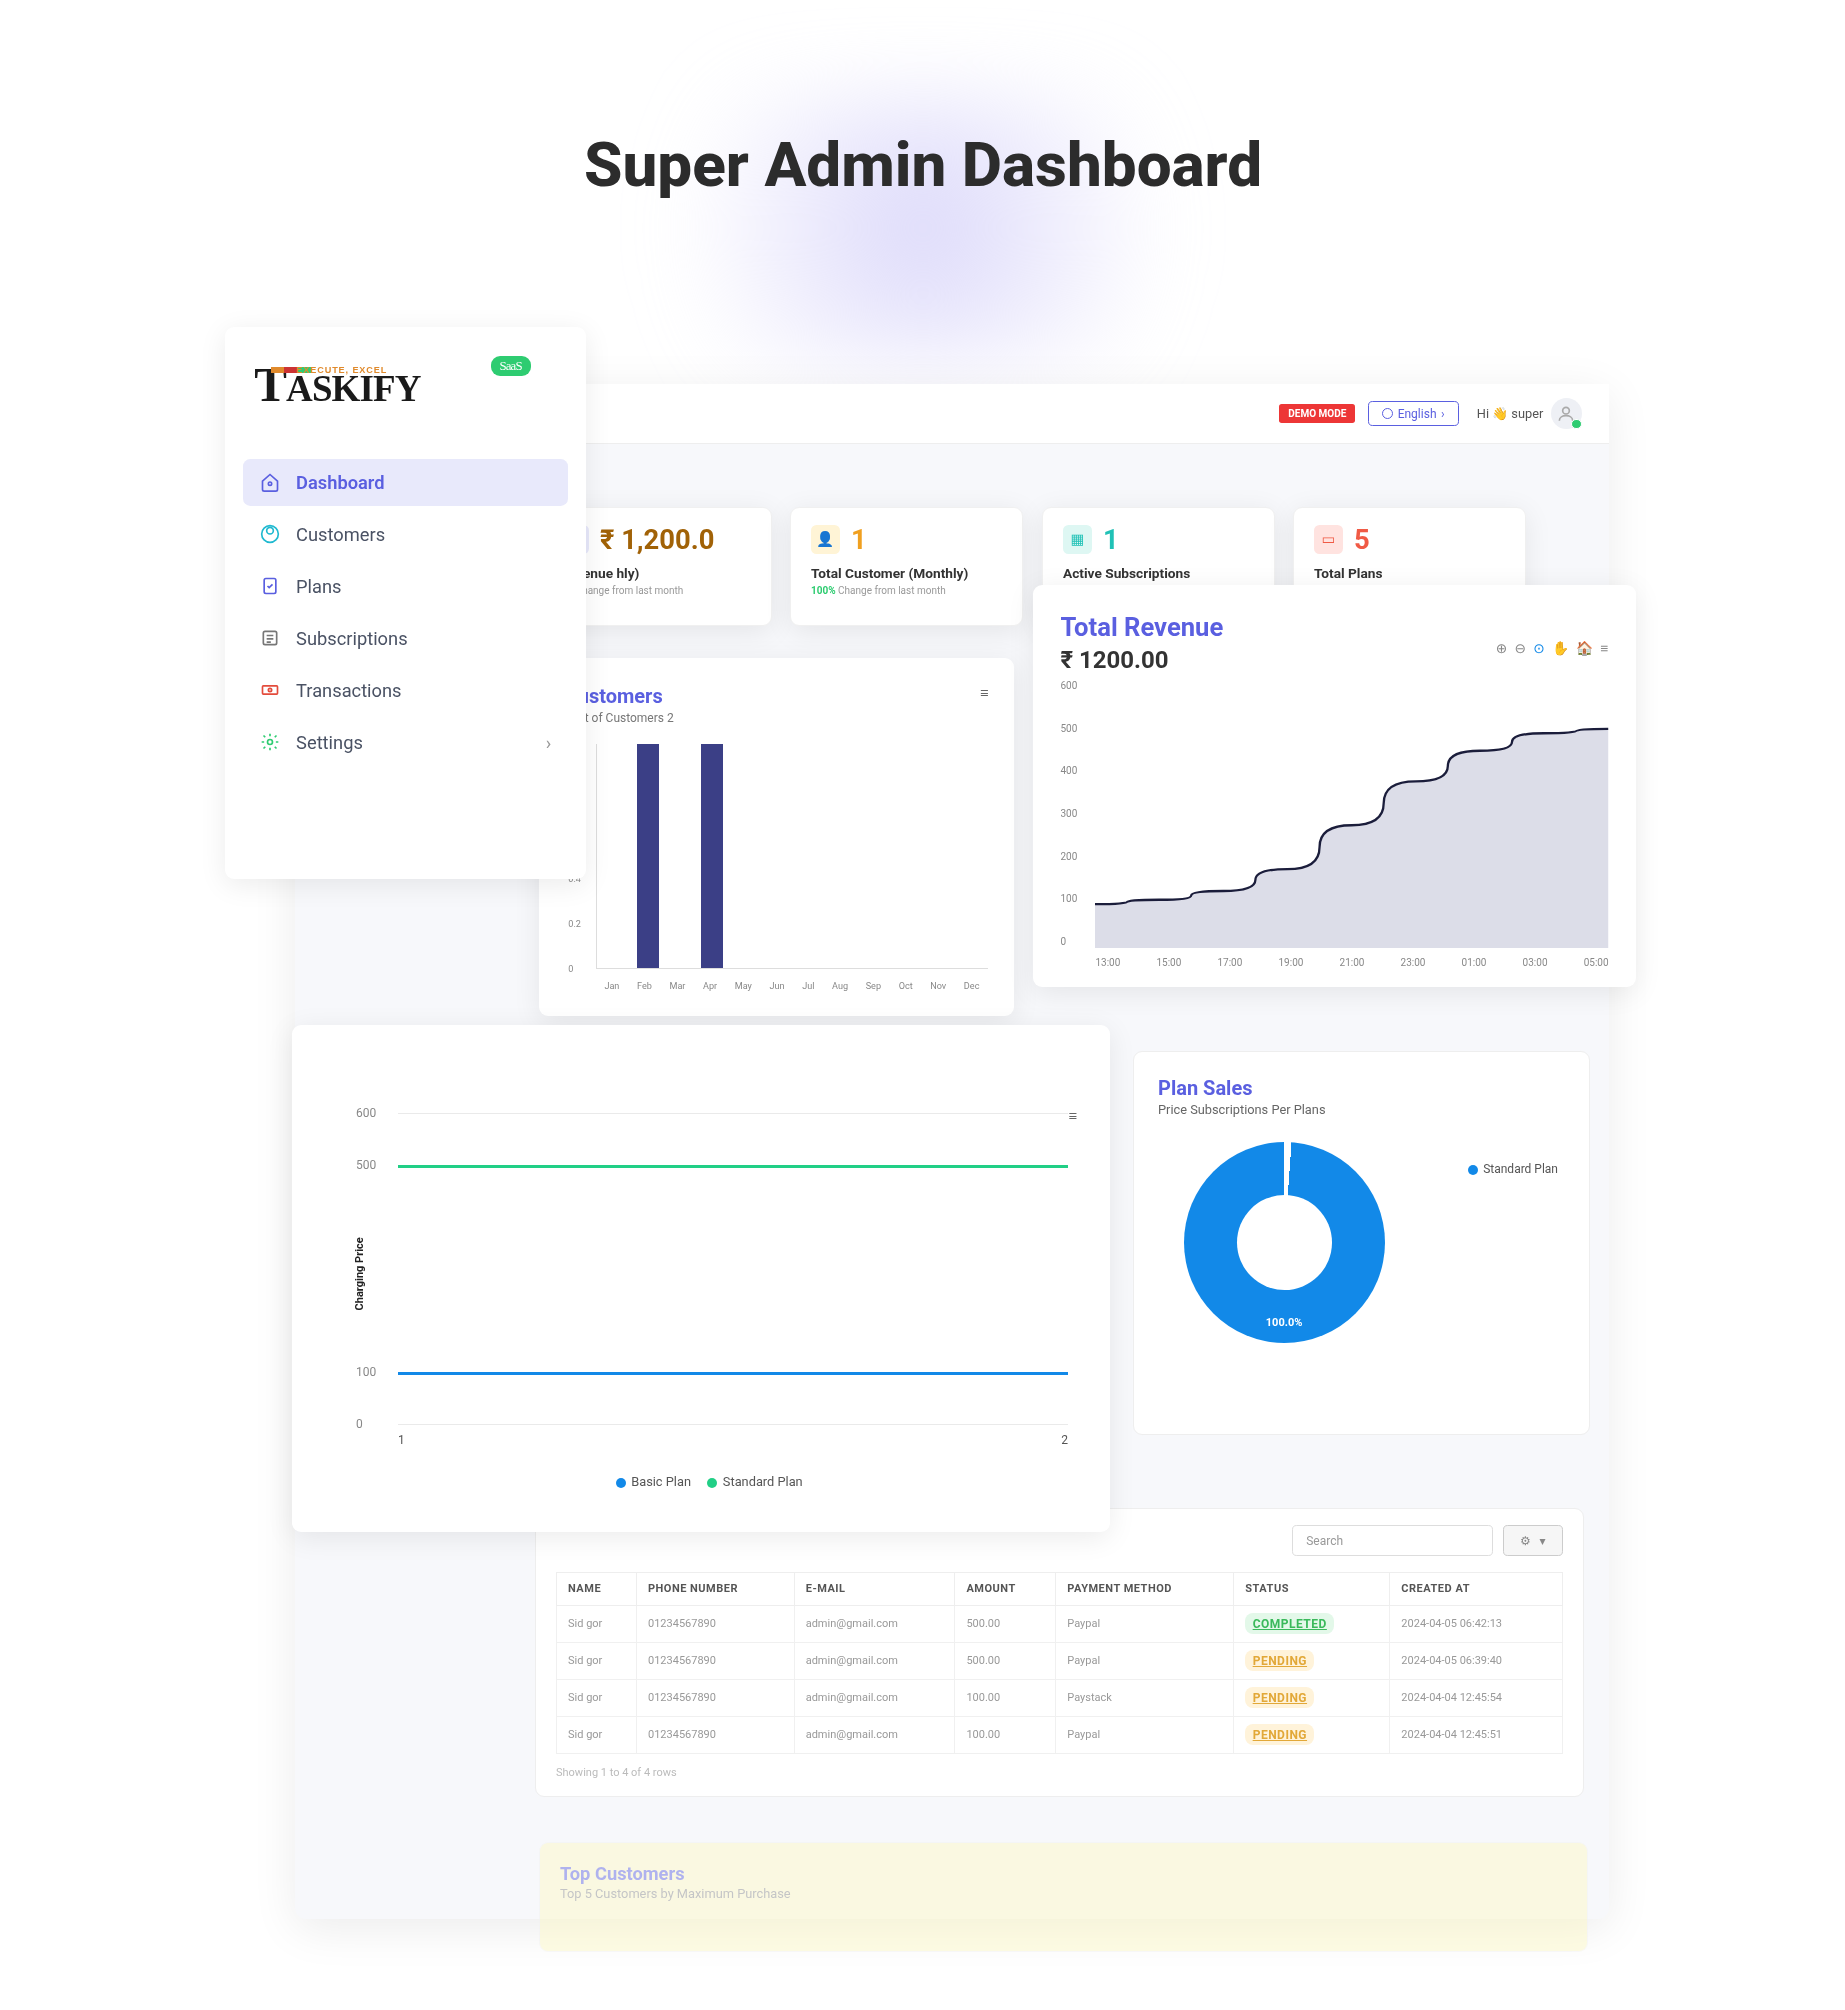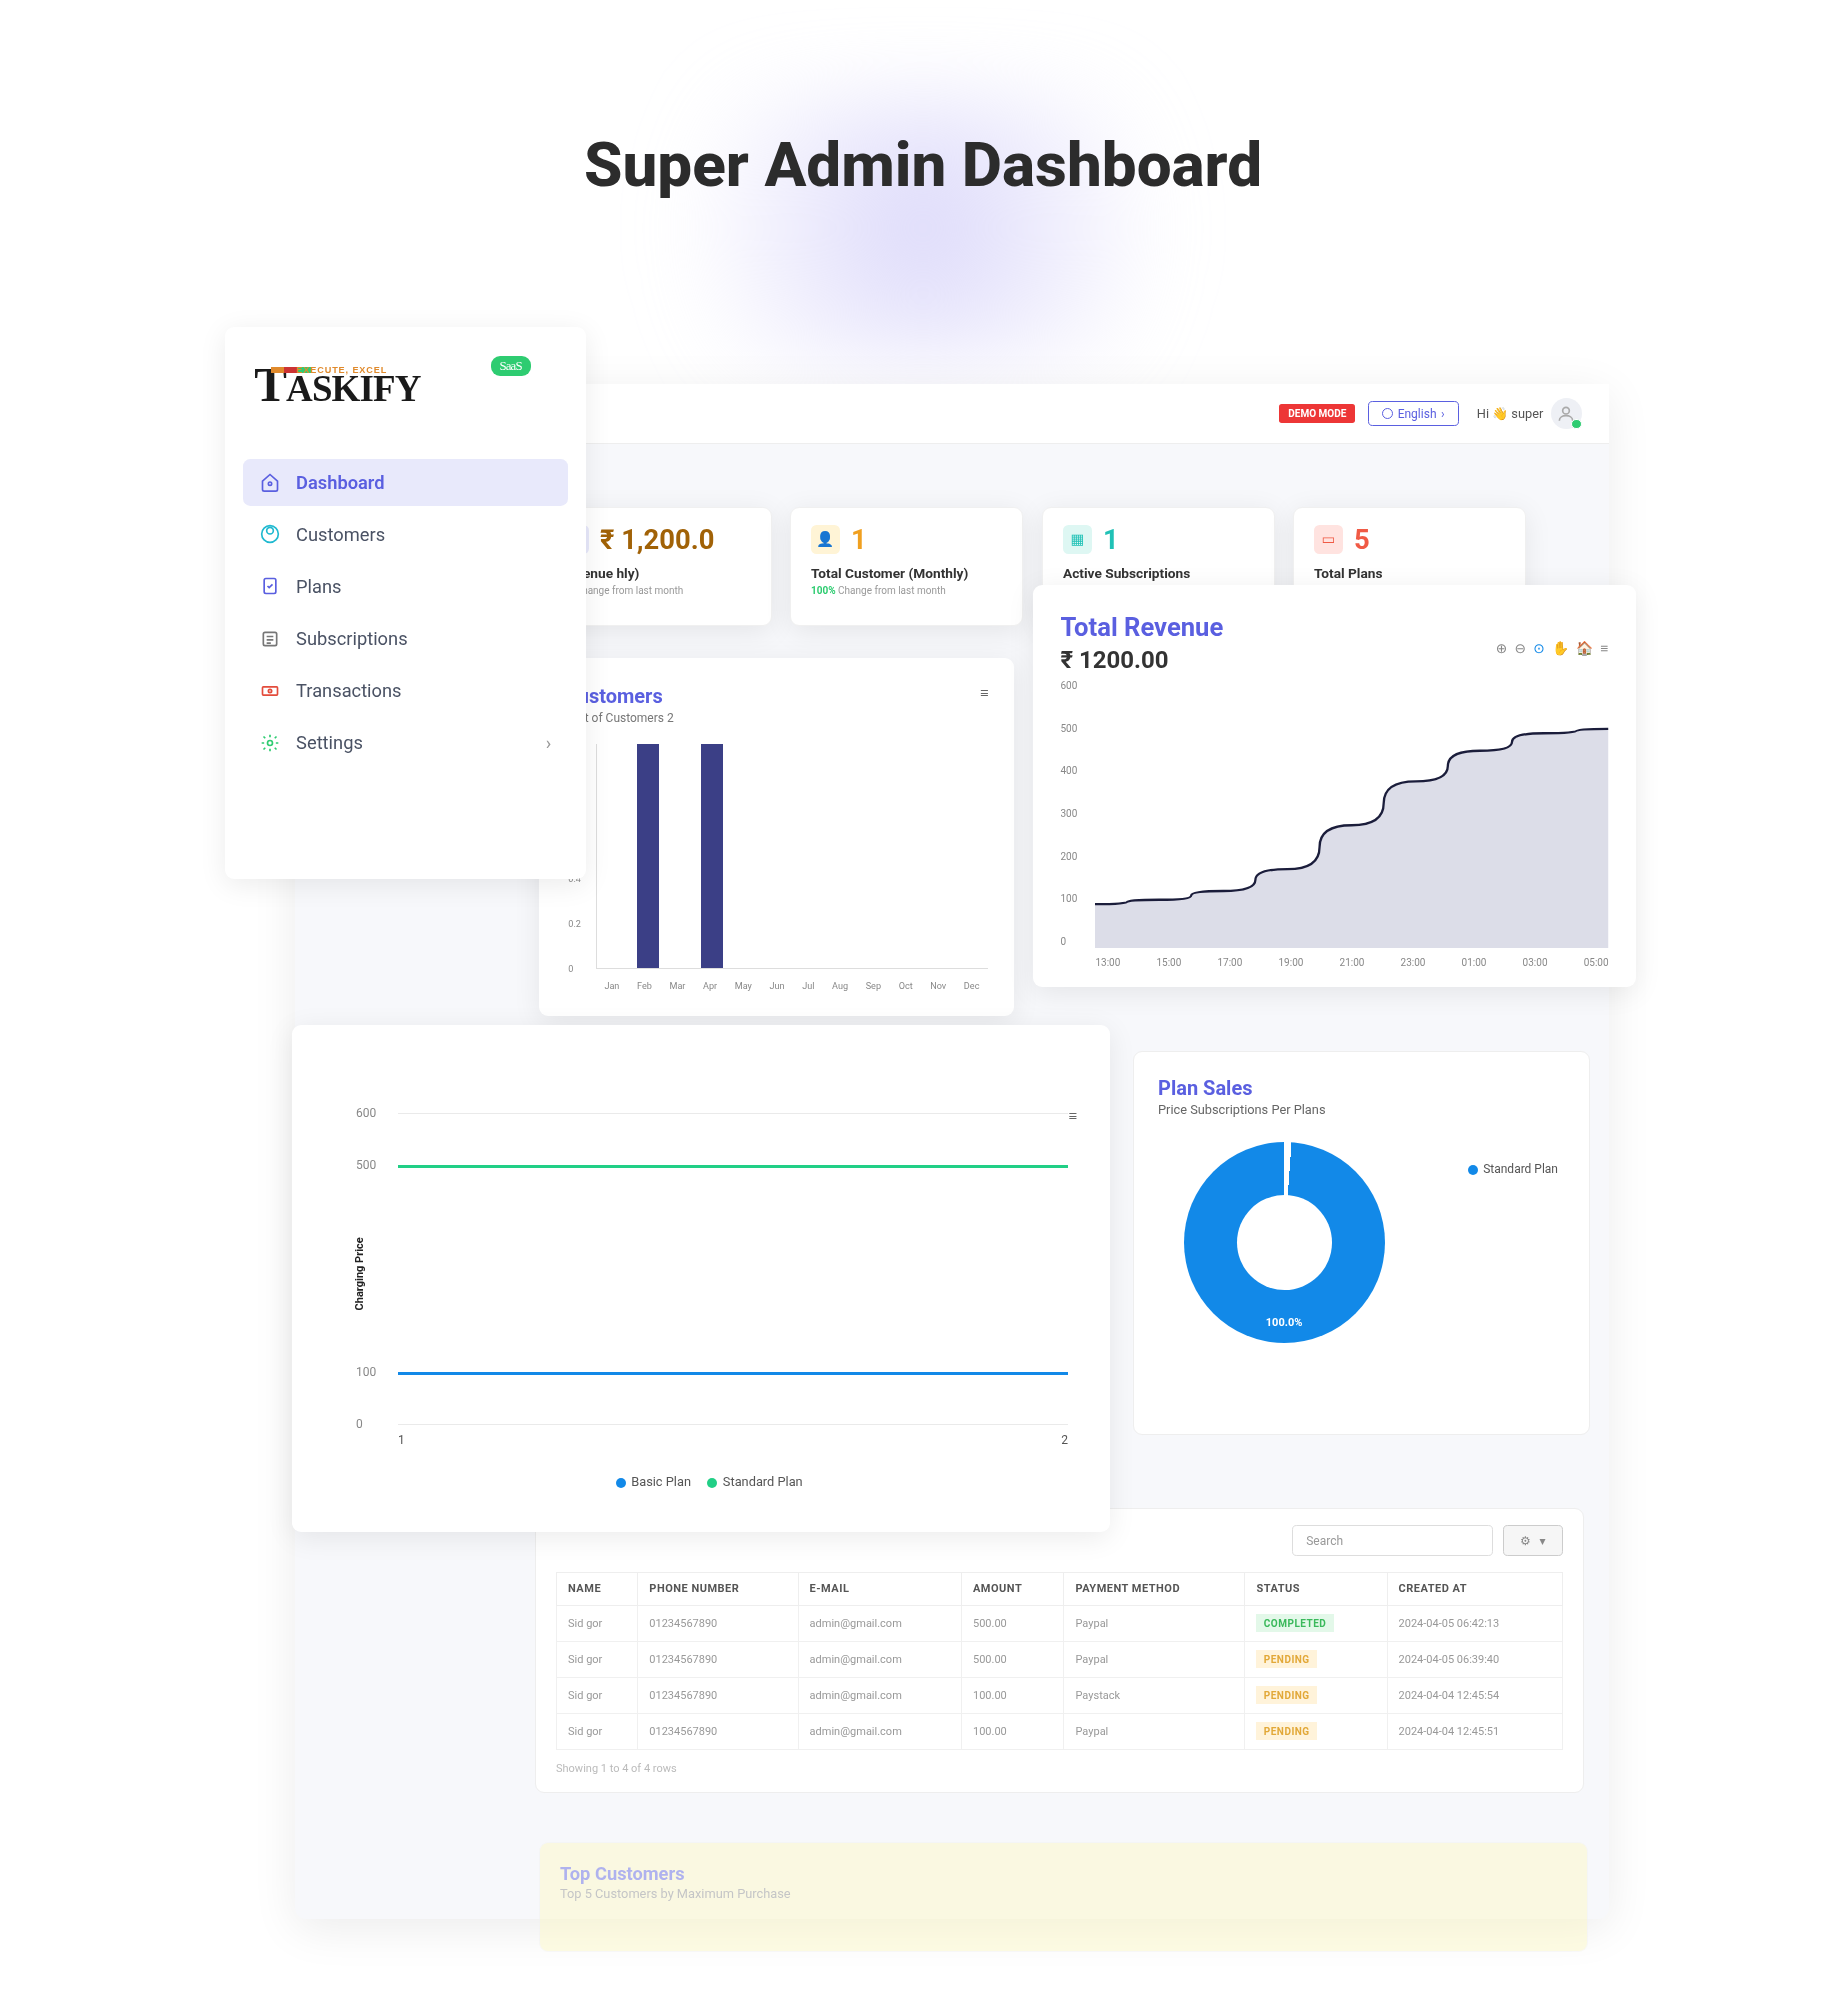--- a/index.html
+++ b/index.html
@@ -47,21 +47,21 @@
     padding:29px 18.3px; z-index:10;
   }
   .logo { padding:0 11px 22px 11px; font-size:37px; font-weight:800; color:#1a1a1a; letter-spacing:-0.9px; font-family:Georgia,serif; position:relative; }
   .logo .t { font-size:49px; display:inline-block; }
   .logo-sub { font-size:9.1px; color:#e08a2c; letter-spacing:0.9px; position:absolute; top:9.1px; left:53px; font-family:sans-serif; font-weight:700; }
   .saas-badge { position:absolute; top:0px; right:37px; background:#2ecc71; color:#fff; font-size:12.8px; padding:2.7px 9.1px; border-radius:9.1px; font-family:cursive; font-weight:400; }
   .logo-stripe{position:absolute;width:40px;height:6.4px;top:11px;left:27.4px;display:flex;}
   .logo-stripe span{flex:1;}
 
   .nav { list-style:none; margin-top:24px; }
-  .nav li { display:flex; align-items:center; padding:12.8px 16.4px; border-radius:7.3px; font-size:18.3px; color:#4a5264; cursor:pointer; gap:16.4px; margin-bottom:5.5px; }
+  .nav li { display:flex; padding:12.8px 16.4px; border-radius:7.3px; font-size:18.3px; color:#4a5264; cursor:pointer; gap:16.4px; margin-bottom:5.5px; }
   .nav li.active { background:#e8e9fb; color:#5a5fe0; font-weight:600; }
   .nav .ico { width:20px;height:20px;display:flex;align-items:center;justify-content:center; }
   .nav li .chev{margin-left:auto;color:#999;}
 
   .stat { top:507px; width:233px; height:119px; padding:16.4px 20px; border:0.9px solid #f0f0f0; }
   .stat1 { left:539px; }
   .stat2 { left:790px; }
   .stat3 { left:1042px; }
   .stat4 { left:1293px; }
   .stat .iconbox { width:29px;height:29px;border-radius:5.5px;display:inline-flex;align-items:center;justify-content:center;font-size:14.6px; }
@@ -119,21 +119,21 @@
   .ps-leg{position:absolute;right:31px;top:110px;font-size:12px;color:#555;}
   .ps-leg .ldot{background:#1289e8;margin-left:0}
 
   .trans{ top:1508px; left:535px; width:1049px; border:0.9px solid #eee; border-radius:9.1px; background:#fff; position:absolute; padding-bottom:16.4px; }
   .trans-head{display:flex;justify-content:flex-end;padding:16.4px 20px;gap:9.1px;}
   .trans-search{border:0.9px solid #ddd;border-radius:4.6px;padding:7.3px 12.8px;font-size:12px;width:201px;color:#999;}
   .trans-btn{border:0.9px solid #ccc;background:#f6f6f6;border-radius:4.6px;padding:7.3px 16.4px;color:#888;font-size:12px;}
   table{width:calc(100% - 40px);margin:0 20px;border-collapse:collapse;font-size:11px;}
   th{text-align:left;color:#555;font-weight:700;padding:9.1px 11px;border:0.9px solid #eee;letter-spacing:0.5px;}
   td{padding:11px 11px;border:0.9px solid #f0f0f0;color:#999;}
-  .st-badge{font-size:10px;font-weight:700;padding:3.7px 7.3px;border-radius:0;letter-spacing:0.5px;}
+  .st-badge{font-size:12px;font-weight:700;padding:3.7px 7.3px;border-radius:8px;letter-spacing:0.5px;text-decoration:underline;}
   .st-completed{background:#e3f8e9;color:#3ab95b;}
   .st-pending{background:#fff3da;color:#e2a838;}
   .showing{font-size:11px;color:#bbb;margin:12.8px 20px 0;}
 
   .topcust{ top:1842px; left:539px; width:1049px; height:110px; border:0.9px solid #f2f2f2; border-radius:9.1px; background:#fef9c3; position:absolute; padding:20px; opacity:.45;}
   .tc-title{color:#5a5fe0;font-weight:700;font-size:18.3px;}
   .tc-sub{color:#888;font-size:12.8px;margin-top:1.8px;}
 
   .icon-svg{width:20px;height:20px;}
 </style>

